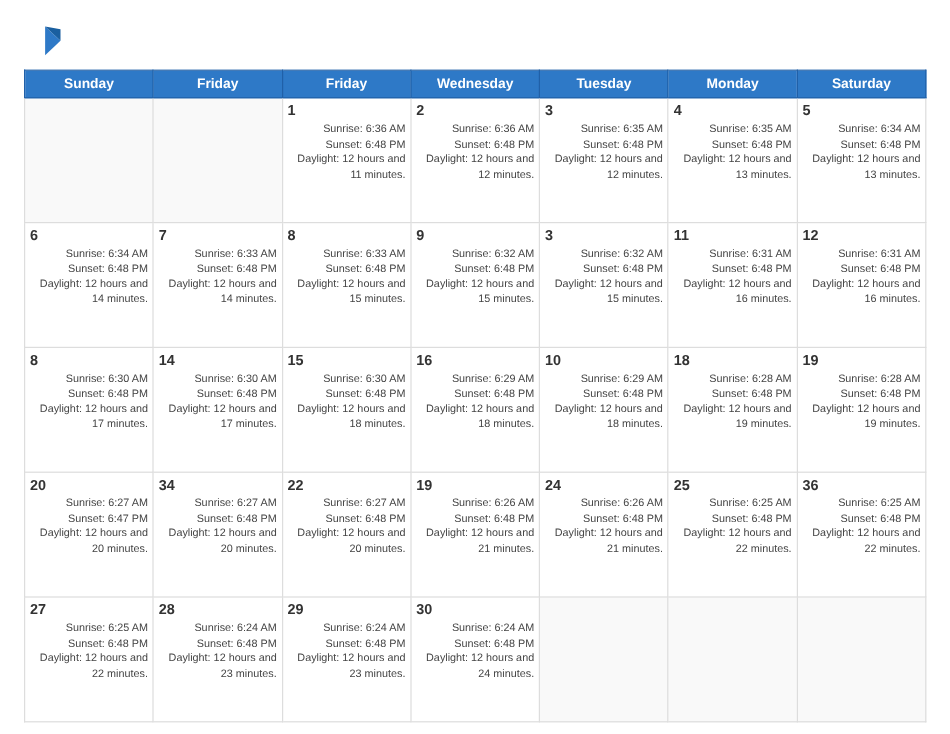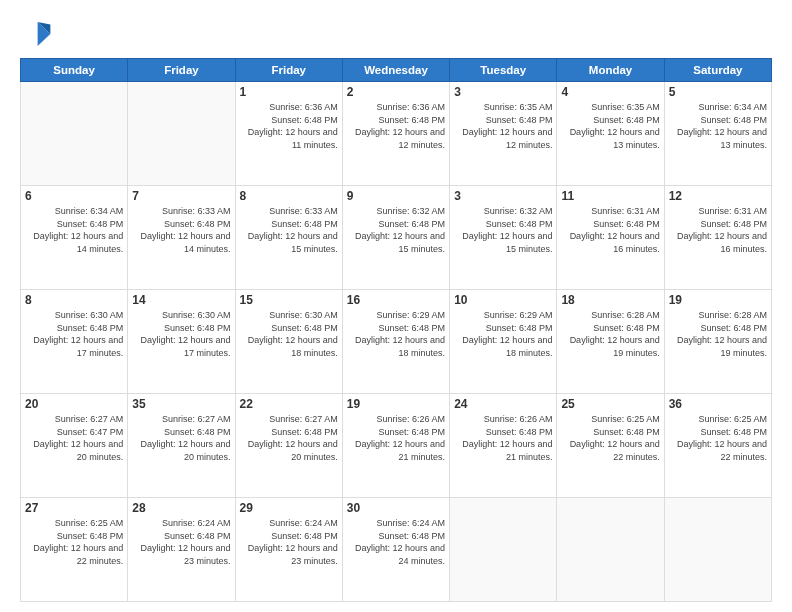--- a/index.html
+++ b/index.html
@@ -251,21 +251,21 @@
           </td>
         </tr>
         <tr>
           <td>
             <span class="day-num">20</span>
             <div class="day-info" style="white-space: pre-line;">Sunrise: 6:27 AM
 Sunset: 6:47 PM
 Daylight: 12 hours and 20 minutes.</div>
           </td>
           <td>
-            <span class="day-num">35</span>
+            <span class="day-num">34</span>
             <div class="day-info" style="white-space: pre-line;">Sunrise: 6:27 AM
 Sunset: 6:48 PM
 Daylight: 12 hours and 20 minutes.</div>
           </td>
           <td>
             <span class="day-num">22</span>
             <div class="day-info" style="white-space: pre-line;">Sunrise: 6:27 AM
 Sunset: 6:48 PM
 Daylight: 12 hours and 20 minutes.</div>
           </td>

